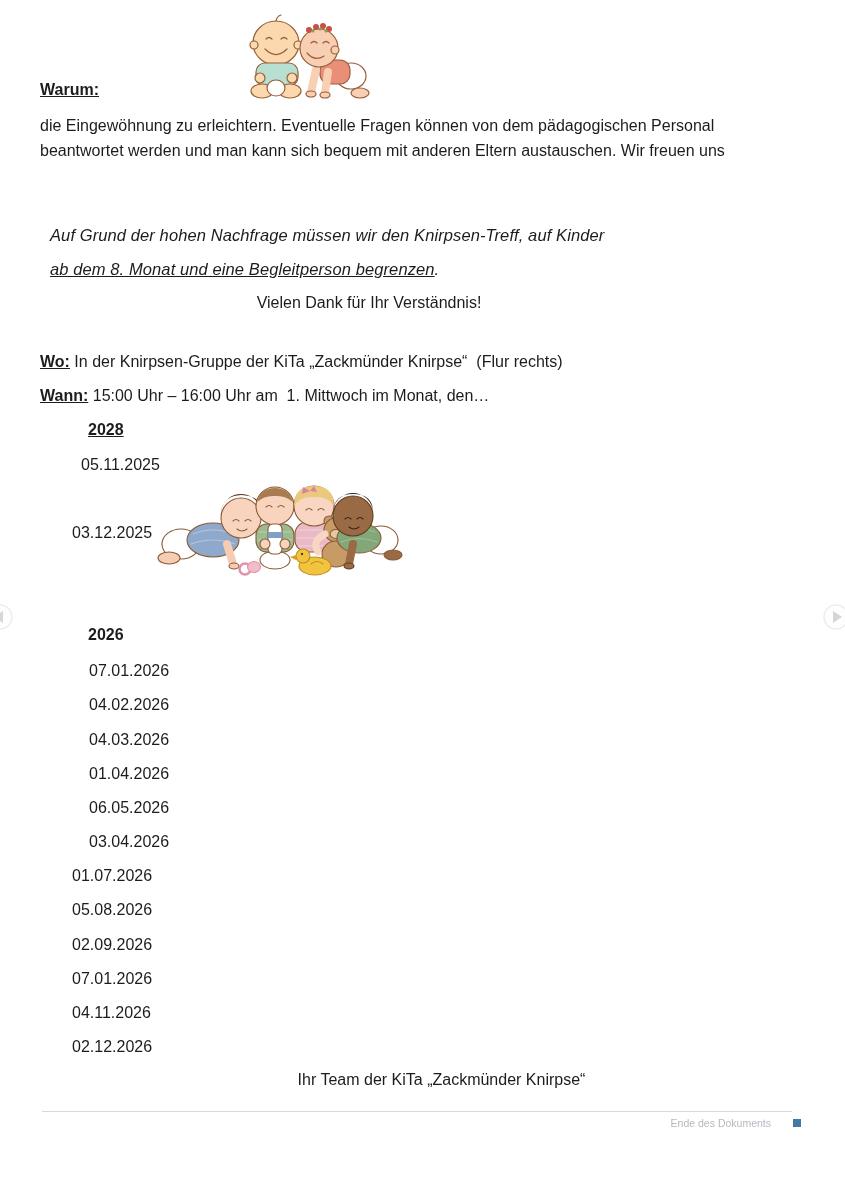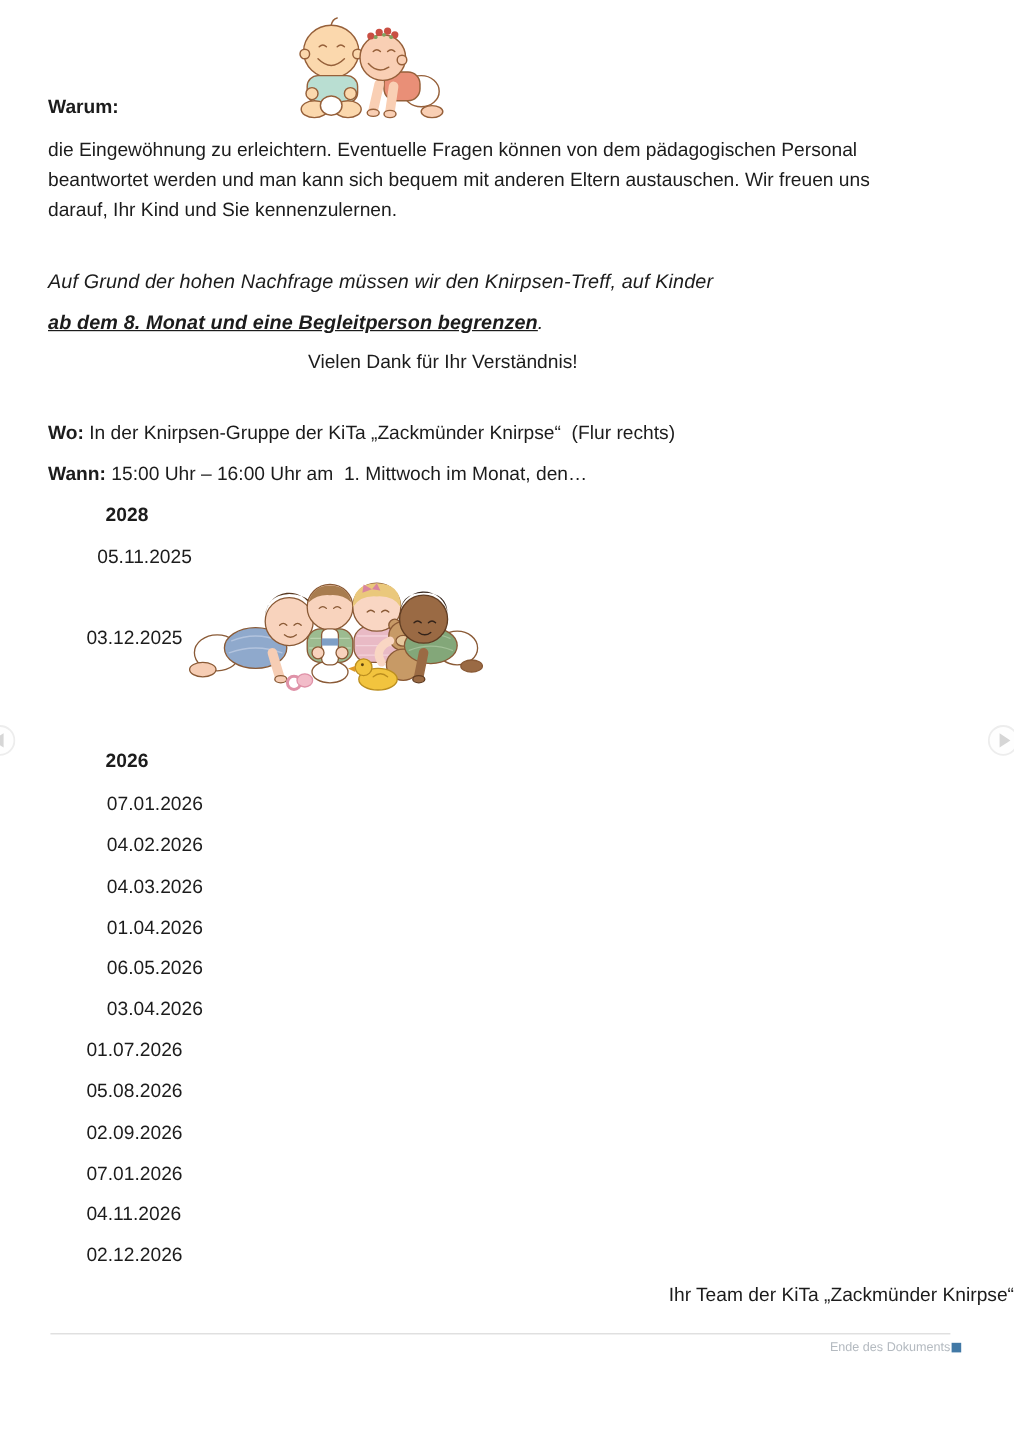--- a/index.html
+++ b/index.html
@@ -2,41 +2,41 @@
 <html><head>
 <meta charset="utf-8">
 <style>
   html,body{margin:0;padding:0;}
   body{
     width:845px;height:1202px;background:#ffffff;position:relative;overflow:hidden;
     font-family:"Liberation Sans", sans-serif;color:#1c1c1c;font-size:16px;
   }
   .abs{position:absolute;}
   .keep-ws{white-space:pre-wrap;}
-  .bold-ul{font-weight:bold;}
+  .bold-ul{font-weight:bold;text-decoration:underline;}
   .bold{font-weight:bold;}
   .para{left:40px;top:113px;width:780px;}
   .para-line{line-height:25px;white-space:pre;}
-  .notice{font-style:italic;font-size:16.5px;letter-spacing:.1px;}
+  .notice{font-style:italic;font-size:16.5px;letter-spacing:.1px;margin-left:10px;}
   .notice1{left:40px;top:226px;}
   .notice2{left:40px;top:260px;}
-  .uline{text-decoration:underline;font-weight:bold;}
+  .uline{text-decoration:underline;}
   .thanks{left:0;top:294px;width:696px;text-align:center;padding-left:42px;box-sizing:border-box;}
   .wo{left:40px;top:353px;}
   .wann{left:40px;top:387px;}
   .year2025{left:88px;top:421px;}
   .date-2025-1{left:81px;top:456px;}
   .date-2025-2{left:72px;top:524px;}
   .year2026{left:88px;top:626px;}
   .dates-a{left:89px;top:654px;}
   .dates-b{left:72px;top:859px;}
   .date-item{line-height:34.3px;height:34.3px;white-space:pre;}
-  .closing{left:0;top:1071px;width:845px;text-align:right;padding-left:38px;box-sizing:border-box;}
+  .closing{left:0;top:1071px;width:845px;text-align:center;padding-left:38px;box-sizing:border-box;}
   .divider{left:42px;top:1111px;width:750px;height:1px;background:#d9d9d9;}
-  .end-row{right:44px;top:1117px;display:flex;align-items:center;gap:1px;
+  .end-row{right:44px;top:1117px;display:flex;align-items:center;gap:22px;
     color:#b4bac0;font-size:10.5px;padding-left:40px;}
   .end-square{width:8px;height:8px;background:#4279a6;display:inline-block;}
   .clip-top{left:243px;top:12px;}
   .clip-mid{left:153px;top:472px;}
   .nav-btn{width:26px;height:26px;cursor:pointer;opacity:.85;}
   .nav-left{left:-13px;top:604px;}
   .nav-right{left:823px;top:604px;}
 </style>
 </head>
 <body>
@@ -84,21 +84,20 @@
         <circle cx="83" cy="19" r="1.6"></circle>
     </g>
   </svg>
 </div>
 
 <div class="abs bold-ul" style="left:40px;top:81px;">Warum:</div>
 
 <div class="abs para">
     <div class="para-line">die Eingewöhnung zu erleichtern. Eventuelle Fragen können von dem pädagogischen Personal</div>
     <div class="para-line">beantwortet werden und man kann sich bequem mit anderen Eltern austauschen. Wir freuen uns</div>
-    <div class="para-line">darauf, Ihr Kind und Sie kennenzulernen.</div>
   </div>
 
 <div class="abs notice notice1">Auf Grund der hohen Nachfrage müssen wir den Knirpsen-Treff, auf Kinder</div>
 <div class="abs notice notice2"><span class="uline">ab dem 8. Monat und eine Begleitperson begrenzen</span><span>.</span></div>
 
 <div class="abs thanks">Vielen Dank für Ihr Verständnis!</div>
 
 <div class="abs wo"><span class="bold-ul">Wo:</span><span class="keep-ws"> In der Knirpsen-Gruppe der KiTa „Zackmünder Knirpse“  (Flur rechts)</span></div>
 
 <div class="abs wann"><span class="bold-ul">Wann:</span><span class="keep-ws"> 15:00 Uhr – 16:00 Uhr am  1. Mittwoch im Monat, den…</span></div>

